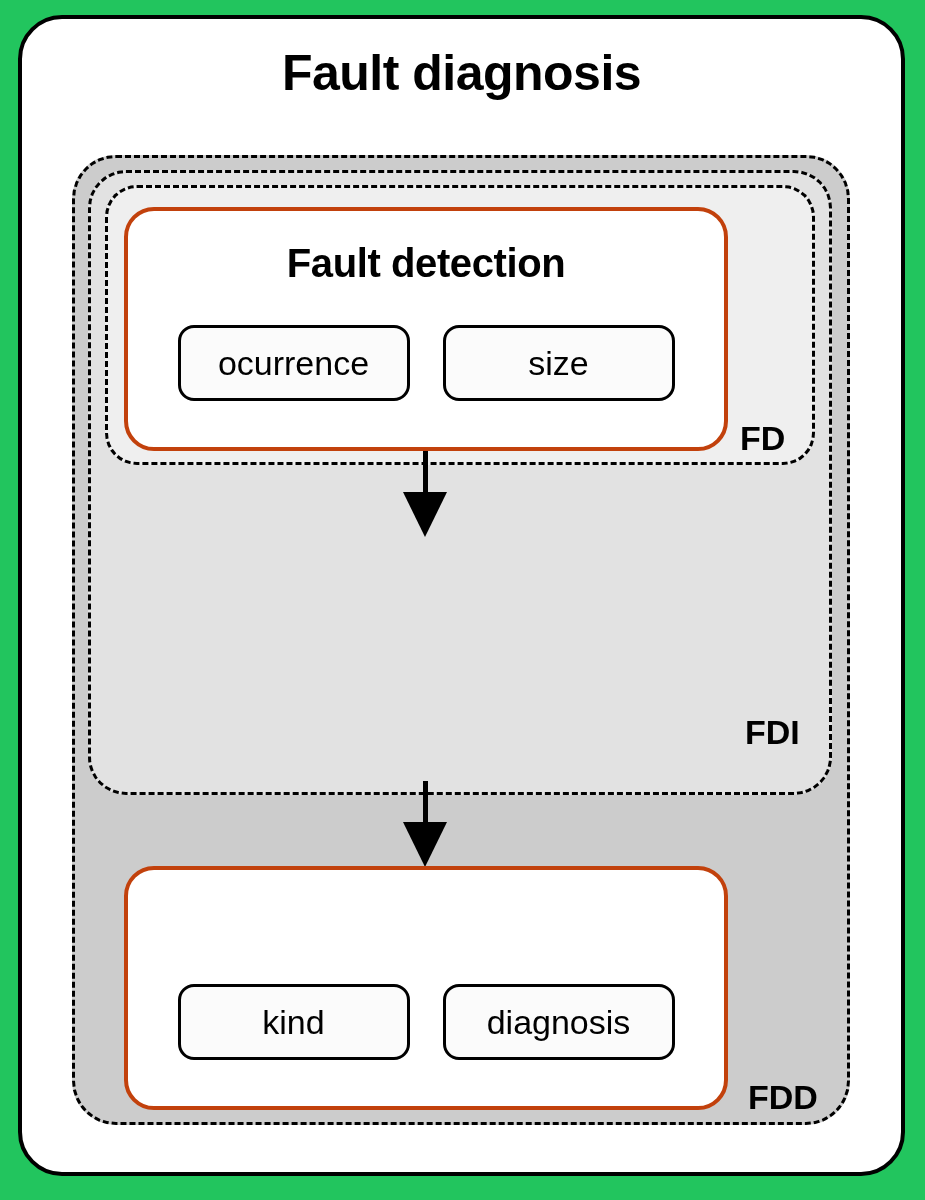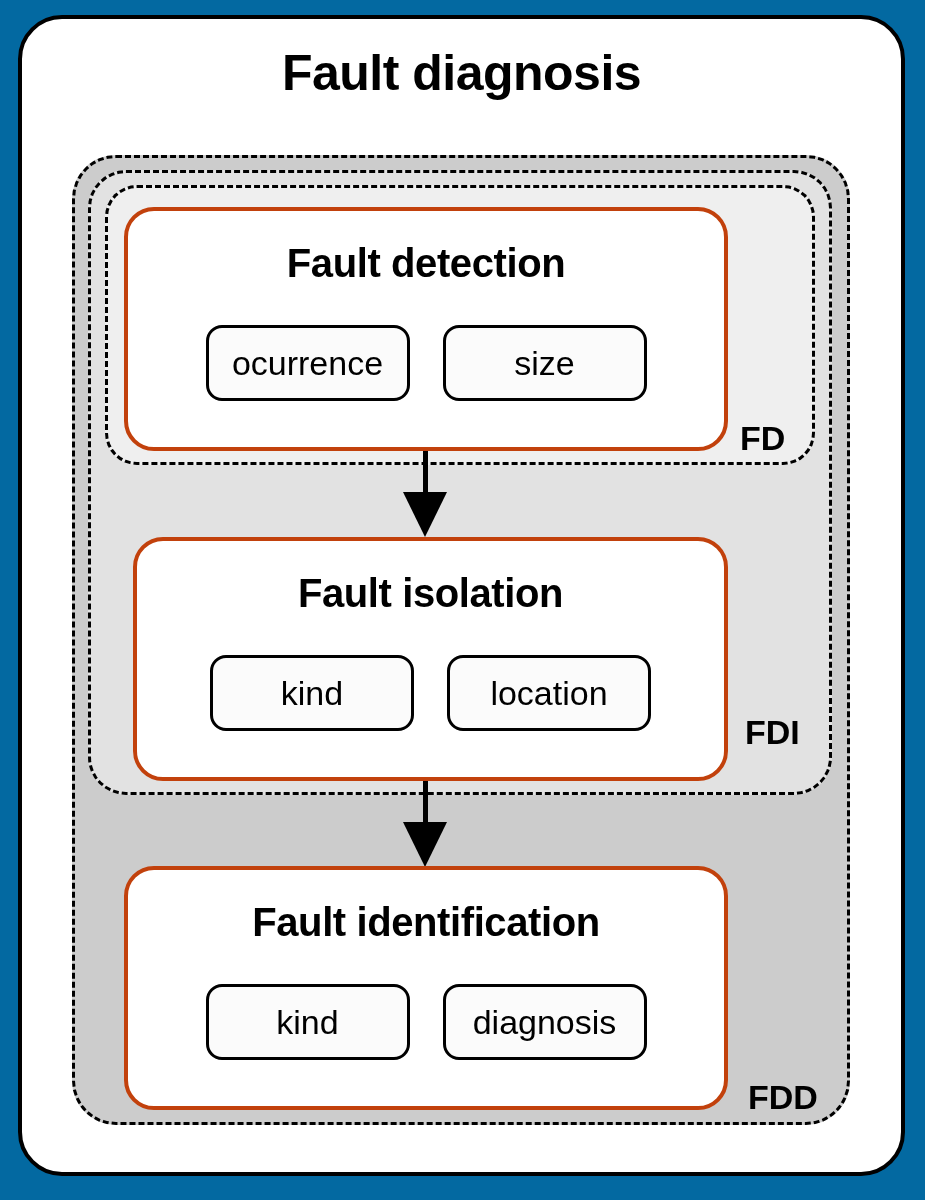--- a/index.html
+++ b/index.html
@@ -11,21 +11,21 @@
     width: 925px;
     height: 1200px;
     font-family: "Liberation Sans", sans-serif;
     overflow: hidden;
   }
 
   #stage {
     position: relative;
     width: 925px;
     height: 1200px;
-    background: #0369a1;
+    background: #22c55e;
   }
 
   
   .outer-frame {
     position: absolute;
     left: 18px;
     top: 15px;
     width: 887px;
     height: 1161px;
     box-sizing: border-box;
@@ -125,21 +125,21 @@
     left: 0;
     right: 0;
     top: 114px;
     display: flex;
     justify-content: center;
     gap: 33px;
   }
 
   .attr-box {
     box-sizing: border-box;
-    width: 204px;
+    width: 232px;
     height: 76px;
     border: 3px solid #000000;
     border-radius: 16px;
     background: #fbfbfb;
     display: flex;
     align-items: center;
     justify-content: center;
     font-size: 34px;
     color: #000000;
     line-height: 1;
@@ -200,34 +200,26 @@
       <div class="attr-box">ocurrence</div>
       <div class="attr-box">size</div>
     </div>
   </div>
 
   <div class="arrow arrow-1">
     <div class="stem"></div>
     <div class="head"></div>
   </div>
 
-  <div class="stage-box box-isolation">
-    <div class="stage-title">Fault isolation</div>
-    <div class="attr-row">
-      <div class="attr-box">kind</div>
-      <div class="attr-box">location</div>
-    </div>
-  </div>
 
   <div class="arrow arrow-2">
     <div class="stem"></div>
     <div class="head"></div>
   </div>
 
   <div class="stage-box box-identification">
-    <div class="stage-title">Fault identification</div>
     <div class="attr-row">
       <div class="attr-box">kind</div>
       <div class="attr-box">diagnosis</div>
     </div>
   </div>
 
 </div>
 
 </body></html>

